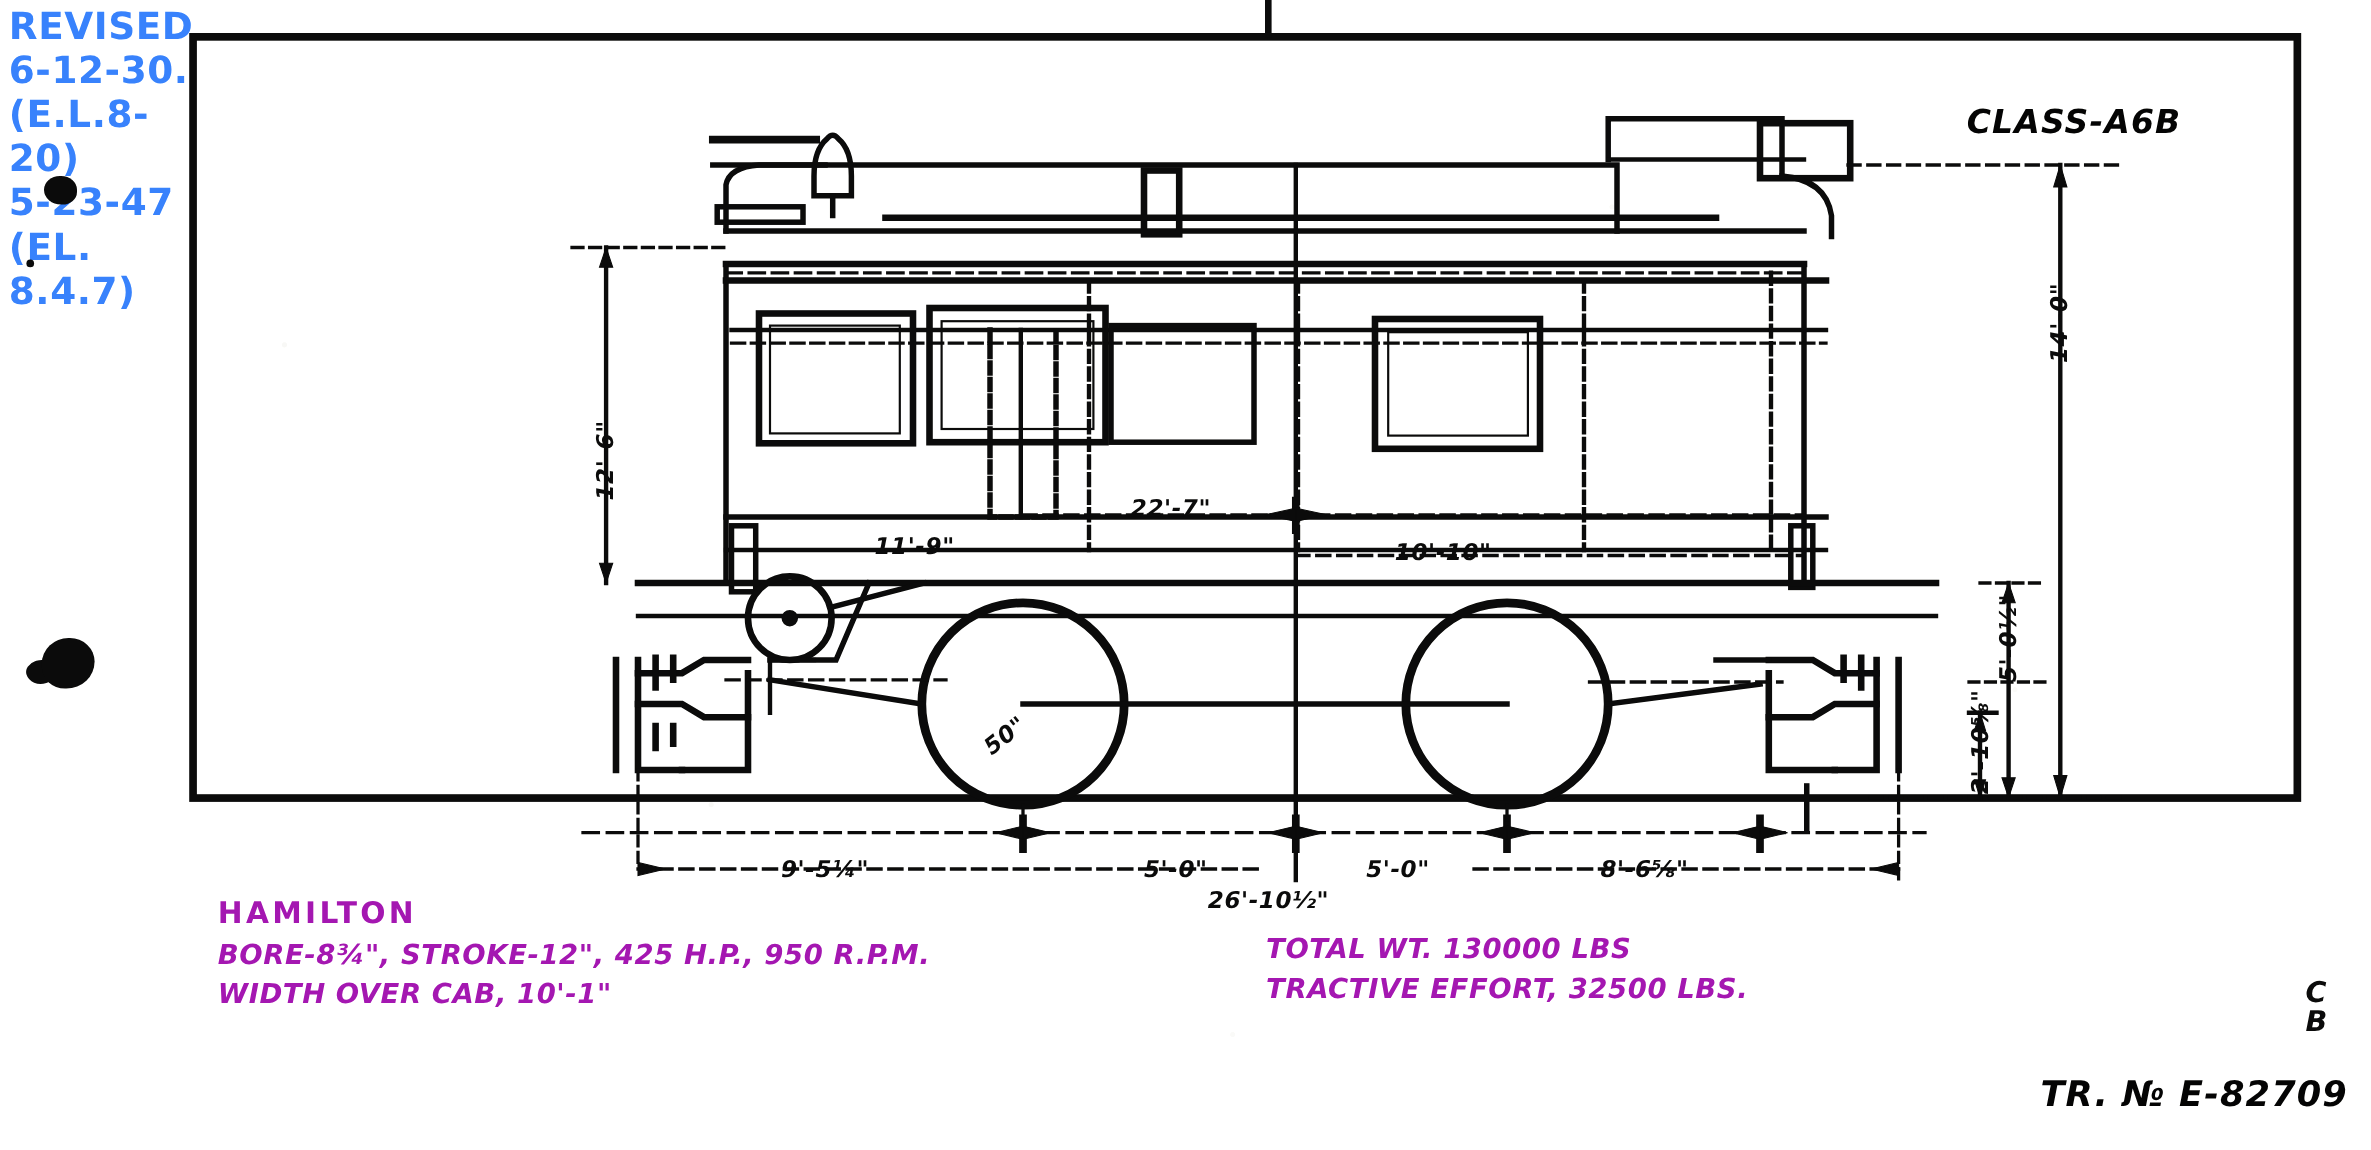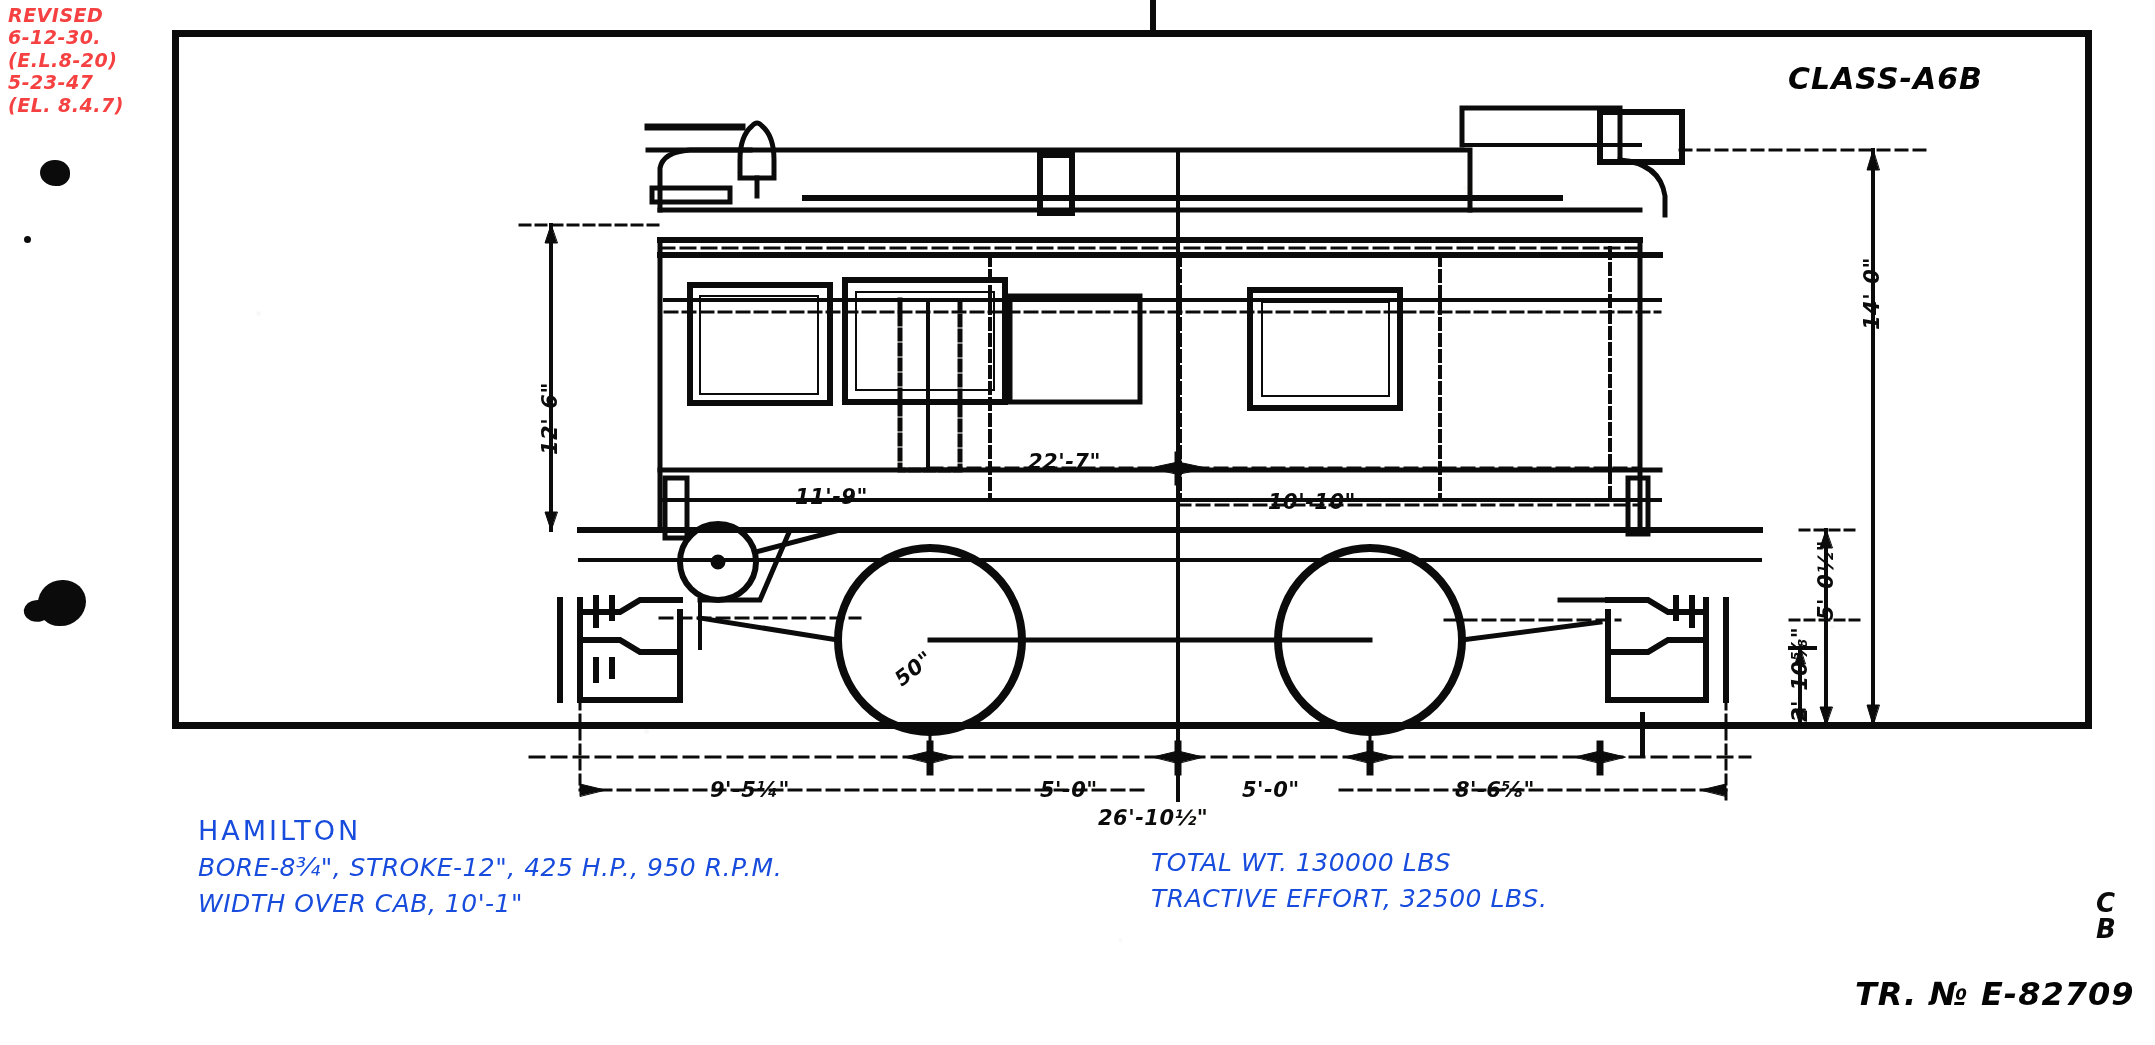--- a/index.html
+++ b/index.html
@@ -19,34 +19,34 @@
   #border-outer{position:absolute;left:172px;top:30px;width:1906px;height:685px;
      border:7px solid #111;}
   #tick-top{position:absolute;left:1150px;top:0px;width:6px;height:34px;background:#111;}
   #tick-bottom{position:absolute;left:1640px;top:712px;width:5px;height:46px;background:#111;}
   #edge-mark-left{position:absolute;left:24px;top:600px;width:26px;height:22px;background:#111;
      border-radius:45% 55% 40% 60%;transform:rotate(-18deg);}
   
   .hand{font-family:"DejaVu Sans",sans-serif;font-weight:bold;font-style:italic;
         color:#0a0a0a;letter-spacing:1px;white-space:nowrap;}
   #revision-block{position:absolute;left:8px;top:4px;width:170px;line-height:1.18;}
-  #revision-block div{font-size:19px;font-family:"DejaVu Sans",sans-serif;
-        font-weight:bold;font-style:italic;color:#ef4444;letter-spacing:0.5px;}
+  #revision-block div{font-size:34px;font-family:"DejaVu Sans",sans-serif;
+        font-weight:bold;color:#3b82f6;letter-spacing:0.5px;}
   #blot-1{position:absolute;left:40px;top:160px;width:30px;height:26px;background:#111;
         border-radius:50% 50% 46% 54%;}
   #blot-2{position:absolute;left:38px;top:580px;width:48px;height:46px;background:#111;
         border-radius:52% 48% 55% 45%;}
   #blot-3{position:absolute;left:24px;top:236px;width:7px;height:7px;background:#111;border-radius:50%;}
-  #class-label{position:absolute;left:1788px;top:61px;font-size:30px;}
+  #class-label{position:absolute;left:1788px;top:94px;font-size:30px;}
   #drawing-number{position:absolute;left:1855px;top:975px;font-size:32px;}
   #corner-letters{position:absolute;left:2096px;top:890px;font-size:26px;
         line-height:1.0;font-family:"DejaVu Sans",sans-serif;font-weight:bold;
         font-style:italic;color:#111;}
-  .spec-line{font-family:"DejaVu Sans",sans-serif;font-weight:normal;font-style:italic;
-        font-size:25px;color:#1d4ed8;white-space:nowrap;letter-spacing:.5px;line-height:1.42;}
+  .spec-line{font-family:"DejaVu Sans",sans-serif;font-weight:bold;font-style:italic;
+        font-size:25px;color:#a21caf;white-space:nowrap;letter-spacing:.5px;line-height:1.42;}
   #spec-left{position:absolute;left:198px;top:812px;}
   #spec-left .maker{font-style:normal;letter-spacing:3px;font-size:27px;}
   #spec-right{position:absolute;left:1140px;top:845px;margin-left:11px;}
   .dimtext{font-family:"DejaVu Sans",sans-serif;font-weight:bold;font-style:italic;
         font-size:21px;color:#111;white-space:nowrap;position:absolute;letter-spacing:.5px;}
   .dimtext.rot{transform:rotate(-90deg);transform-origin:left top;}
   svg{position:absolute;left:0;top:0;}
 </style>
 </head>
 <body>

